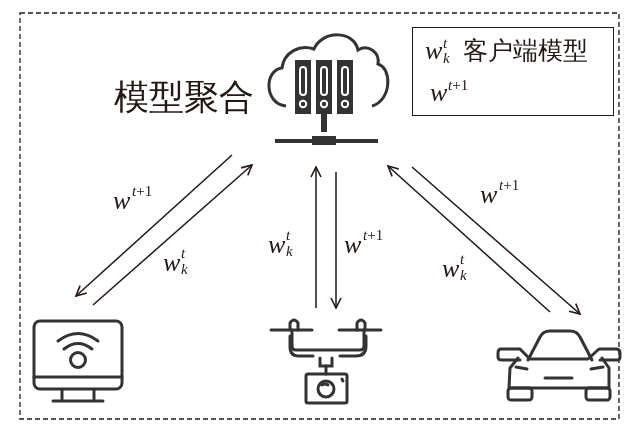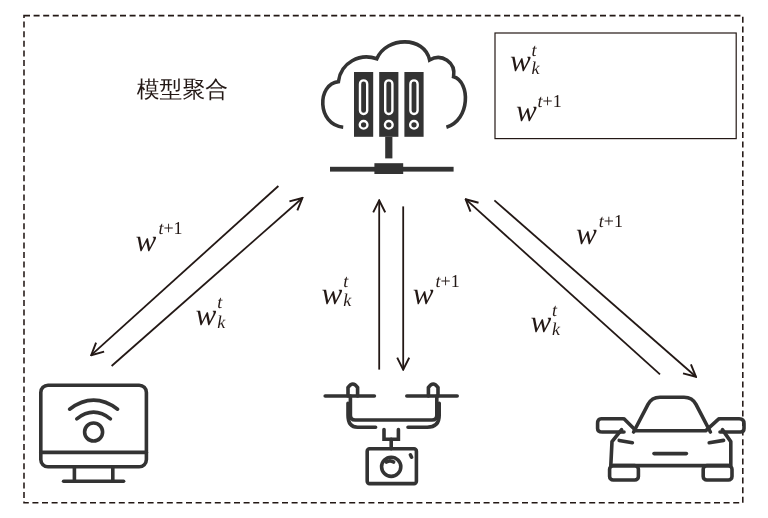--- a/index.html
+++ b/index.html
@@ -95,29 +95,30 @@
       <path d="M520,349 L530,359 L588,359 L599,349"></path>
       <path d="M518,358 L510,368 L509,388 L609,388 L609,368 L602,358"></path>
       <line x1="545" y1="378" x2="572" y2="378"></line>
       <path d="M516,367 L527,369"></path>
       <path d="M591,369 L603,367"></path>
       <rect x="508" y="388" width="24" height="12" rx="3"></rect>
       <rect x="586" y="388" width="24" height="12" rx="3"></rect>
     </g>
   </svg>
 
-  <div class="label cn" style="left:114px;top:66px;font-size:19px;">模型聚合</div>
+  <div class="label cn" style="left:114px;top:80px;font-size:35px;">模型聚合</div>
 
   <div class="legend-box">
     <div class="legend-row" style="left:12px;top:10px;">
       <span class="sym" style="width:30px;">
         <span class="base">w</span>
         <sup class="math" style="left:18px;top:-2px;">t</sup>
         <sub class="math" style="left:18px;top:13px;">k</sub>
       </span>
+      <span class="cn">客户端模型</span>
     </div>
     <div class="legend-row" style="left:17px;top:52px;">
       <span class="sym" style="width:46px;">
         <span class="base">w</span>
         <sup style="left:18px;top:-2px;"><span class="math">t</span><span class="n">+1</span></sup>
       </span>
     </div>
   </div>
 
   <div class="label" style="left:113px;top:188px;">

